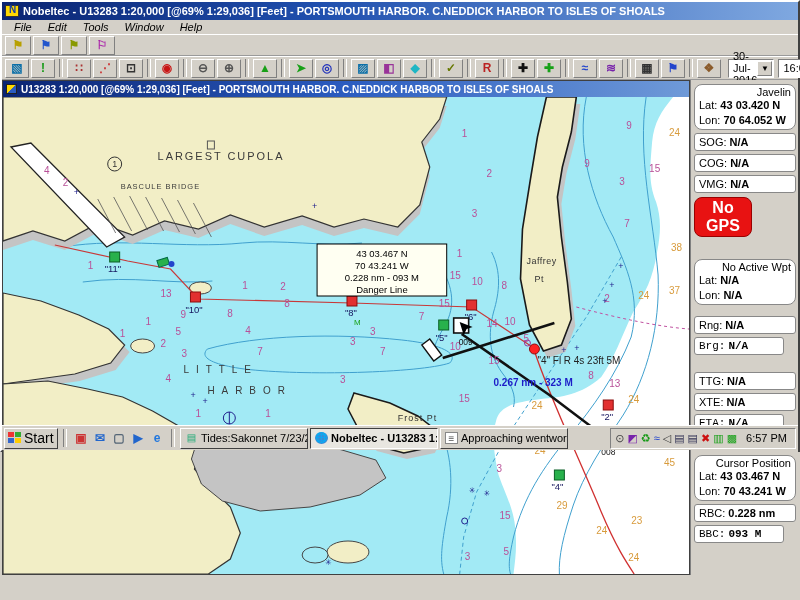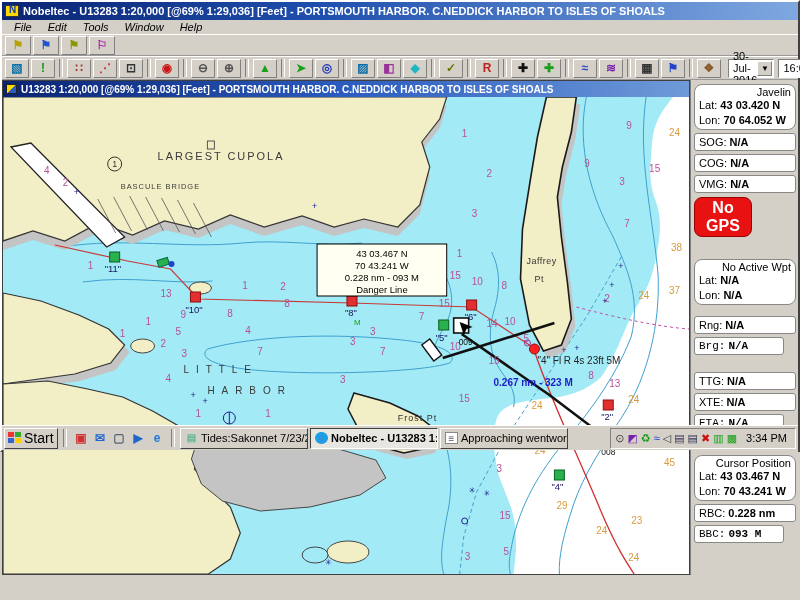--- a/index.html
+++ b/index.html
@@ -475,16 +475,16 @@
           <span class="trayicon" style="color: rgb(119, 34, 170);">◩</span>
           <span class="trayicon" style="color: rgb(21, 153, 21);">♻</span>
           <span class="trayicon" style="color: rgb(34, 68, 204);">≈</span>
           <span class="trayicon" style="color: rgb(51, 51, 51);">◁</span>
           <span class="trayicon" style="color: rgb(51, 51, 85);">▤</span>
           <span class="trayicon" style="color: rgb(51, 51, 85);">▤</span>
           <span class="trayicon" style="color: rgb(204, 17, 17);">✖</span>
           <span class="trayicon" style="color: rgb(24, 160, 24);">▥</span>
           <span class="trayicon" style="color: rgb(24, 160, 24);">▩</span>
         </span>
-      <span id="clock">3:34 PM</span>
+      <span id="clock">6:57 PM</span>
     </div>
   </div>
 </div>
 
 </body></html>

